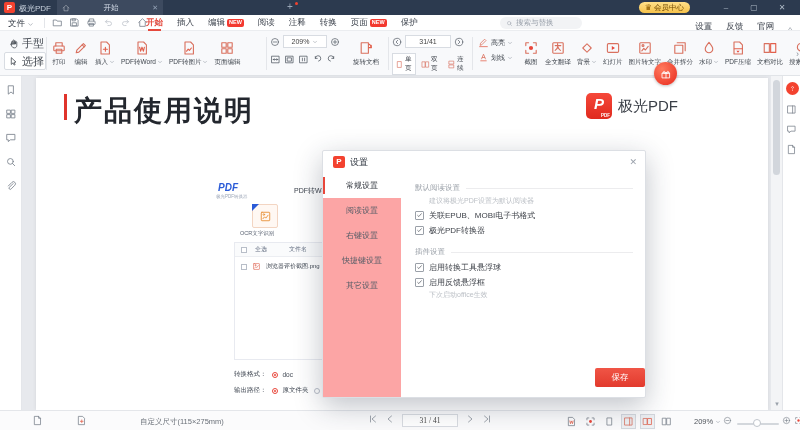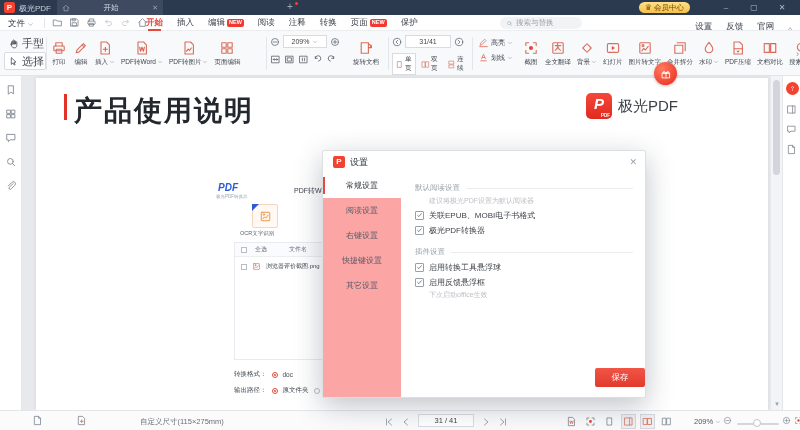--- a/index.html
+++ b/index.html
@@ -128,21 +128,21 @@
   .dlg-row .cb { width:9px; height:9px; border:1px solid #9aa0a8; border-radius:1px; background:#fff; display:flex; align-items:center; justify-content:center; }
   .dlg-row .cb svg { width:8px; height:8px; fill:none; stroke:#4a4f57; stroke-width:2; }
   .dlg-row .clabel { font-size:8px; color:#3f434a; }
   .dlg-hint { font-size:7px; color:#bcc0c6; height:12px; line-height:12px; margin-left:14px; }
   #dlg-save { position:absolute; right:0; bottom:10px; width:50px; height:19px; border-radius:2px; background:linear-gradient(180deg,#f05546,#e23a2d); color:#fff; font-size:8.5px; text-align:center; line-height:19px; }
 
   
   #statusbar { position:absolute; left:0; top:410px; width:800px; height:20px; background:#fbfbfc; border-top:1px solid #e4e6ea; }
   #sb-ico1 { position:absolute; left:32px; top:4px; } #sb-ico2 { position:absolute; left:76px; top:4px; }
   #sb-size { position:absolute; left:140px; top:6px; font-size:7.5px; color:#6a7078; }
-  #sb-nav { position:absolute; left:384px; top:3px; display:flex; align-items:flex-end; gap:7px; }
+  #sb-nav { position:absolute; left:368px; top:3px; display:flex; align-items:flex-start; gap:7px;font-family:Liberation Serif, serif; }
   #sb-pagebox { width:56px; height:13px; background:#fff; border:1px solid #d9dce1; font-size:7.5px; color:#444; text-align:center; line-height:12px; }
   #sb-views { position:absolute; left:564px; top:3px; display:flex; gap:4px; align-items:center; }
   .sb-view { padding:1px; border:1px solid transparent; display:flex; }
   .sb-view.boxed { border-color:#d4d8de; background:#eef0f3; }
   #sb-zoom { position:absolute; left:694px; top:6px; font-size:7.5px; color:#50555c; display:flex; gap:2px; align-items:center; }
   #sb-track { position:absolute; left:737px; top:12px; width:42px; height:2px; background:#d3d7dc; border-radius:1px; }
   #sb-knob { position:absolute; left:753px; top:8px; width:8px; height:8px; border-radius:50%; background:#fff; border:1px solid #c0c5cc; }
   #sb-minus { position:absolute; left:723px; top:5px; } #sb-plus { position:absolute; left:782px; top:5px; }
   #sb-full { position:absolute; left:794px; top:5px; }
 </style>

